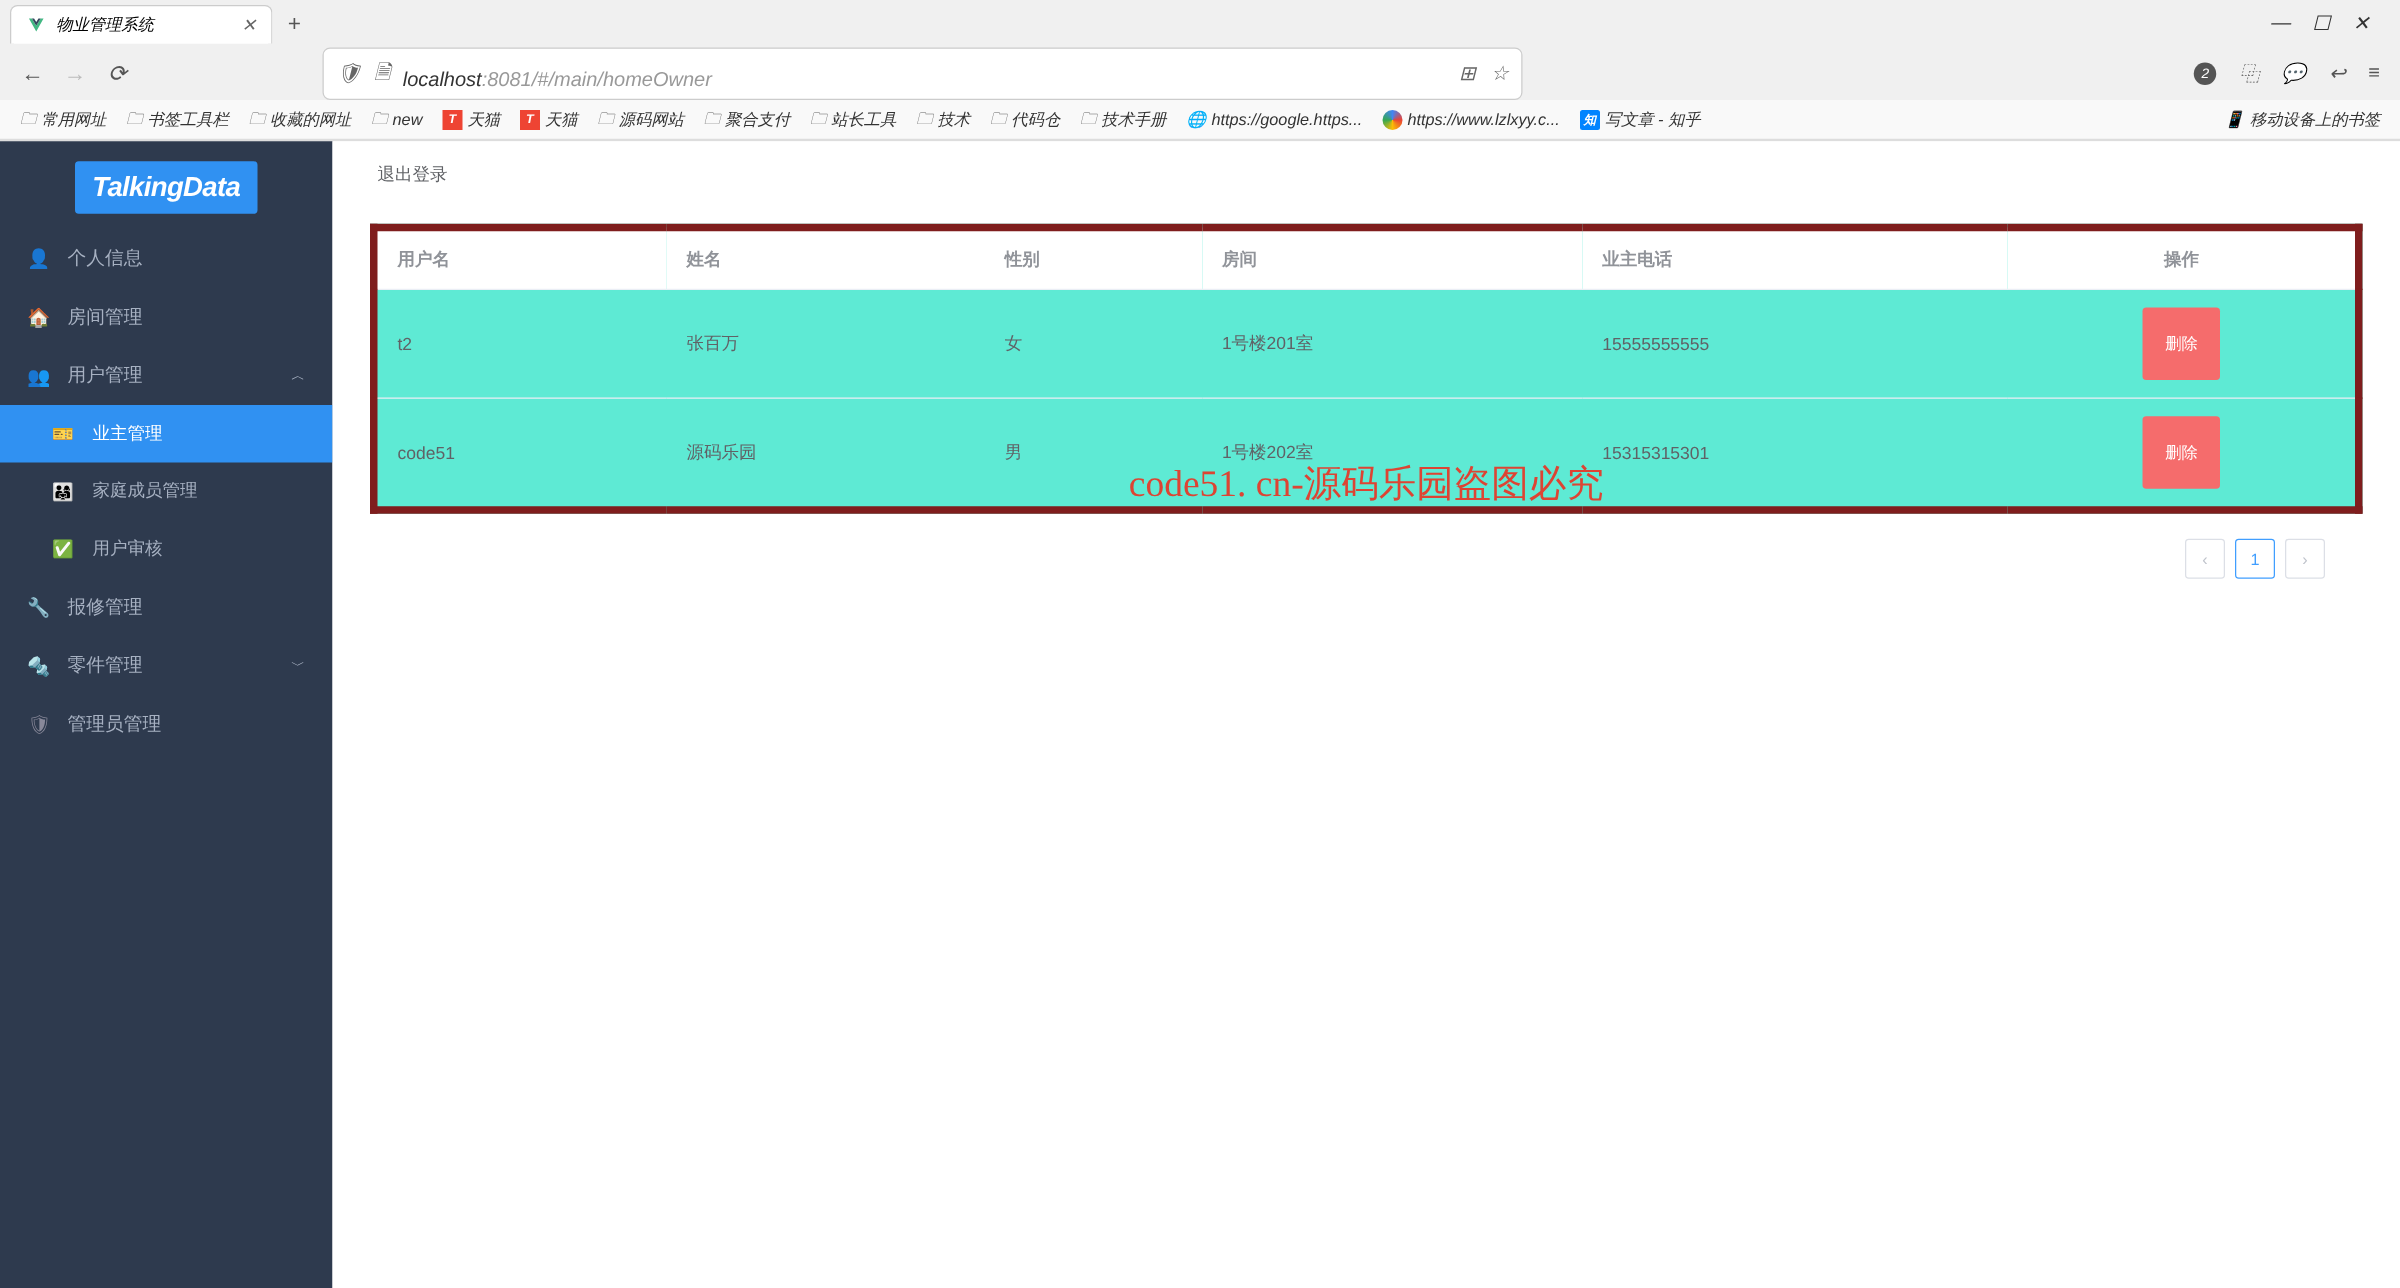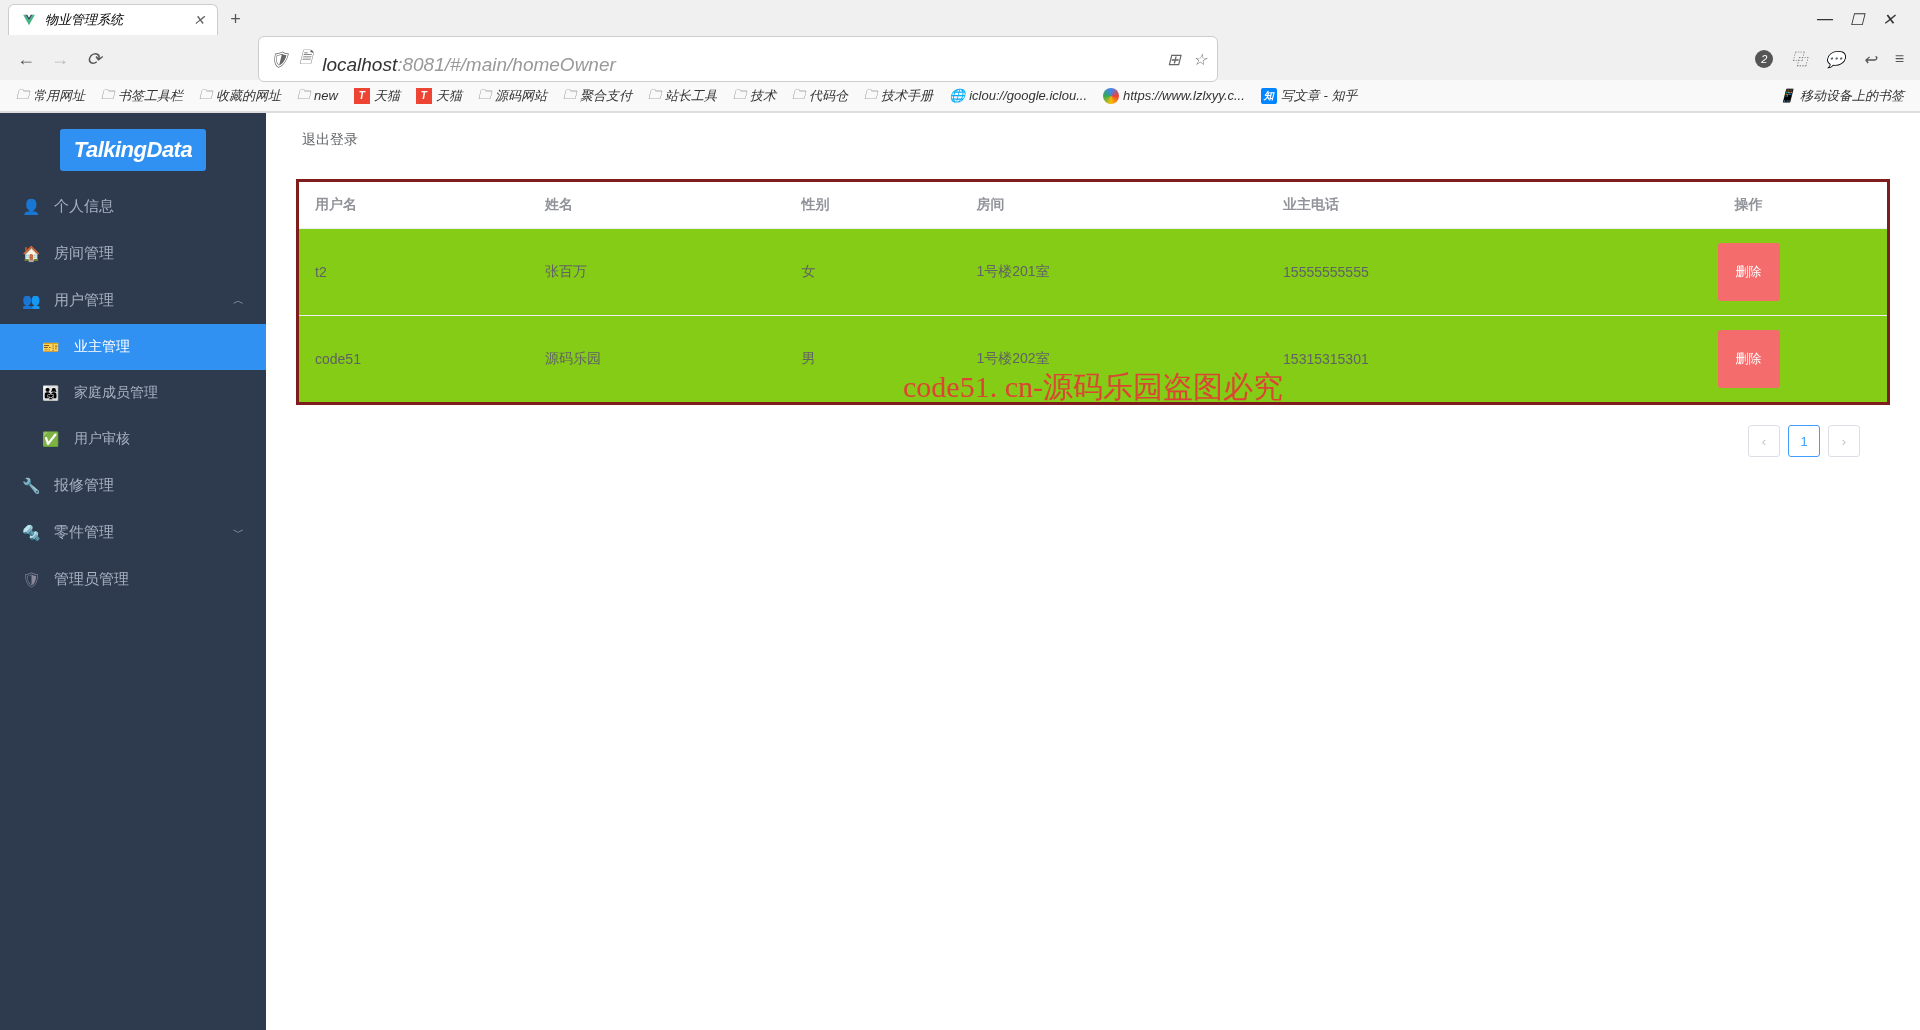--- a/index.html
+++ b/index.html
@@ -14,21 +14,21 @@
     .tab-close { cursor: pointer; color: #666; font-size: 14px; }
     .tab-add { margin-left: 12px; color: #555; font-size: 18px; cursor: pointer; }
     .window-controls { margin-left: auto; display: flex; gap: 18px; padding-right: 16px; }
     .win-btn { width: 14px; height: 14px; cursor: pointer; color: #333; display:flex; align-items:center; justify-content:center; }
 
     .url-bar-row { display: flex; align-items: center; height: 42px; padding: 0 16px; gap: 14px; }
     .nav-arrow { color: #555; cursor: pointer; width: 20px; text-align: center; font-size: 18px; }
     .url-bar { flex: 1; display: flex; align-items: center; background: #fff; border: 1px solid #ccc; border-radius: 6px; padding: 5px 10px; gap: 10px; max-width: 960px; margin-left: 140px; }
     .url-shield { color: #666; }
     .url-doc { color: #666; }
-    .url-text { flex: 1; font-size: 19px; color: #333; margin-top: 12px; }
+    .url-text { flex: 1; font-size: 16px; color: #333; margin-top: 12px; }
     .url-text .dim { color: #999; }
     .url-icons-right { display: flex; gap: 12px; color: #666; }
     .toolbar-right { display: flex; gap: 18px; align-items: center; margin-left: auto; color: #555; }
     .toolbar-right .badge-circle { width:18px; height:18px; border-radius:50%; background:#555; color:#fff; display:flex; align-items:center; justify-content:center; font-size:11px; }
 
     .bookmarks-bar { display: flex; align-items: center; height: 32px; padding: 0 16px; gap: 16px; font-size: 13px; background: #f9f9f9; border-bottom: 1px solid #ddd; overflow: hidden; }
     .bookmark { display: flex; align-items: center; gap: 4px; color: #333; cursor: pointer; white-space: nowrap; }
     .bm-folder { color: #666; }
     .bm-icon-t { width: 16px; height: 16px; background: #e43; color: #fff; display: flex; align-items: center; justify-content: center; font-size: 10px; font-weight: bold; }
     .bm-icon-globe { color: #666; }
@@ -45,21 +45,21 @@
     .menu-item .chev { margin-left: auto; font-size: 11px; }
     .menu-item.active { background: #3091f2; color: #fff; }
     .menu-item.active .icon { color: #fff; }
     .submenu .menu-item { padding-left: 42px; font-size: 14px; }
 
     .main { flex: 1; background: #fff; display: flex; flex-direction: column; overflow: hidden; }
     .topbar { display: flex; padding: 18px 36px; font-size: 14px; color: #606266; }
     .logout { cursor: pointer; }
     .content { padding: 12px 30px; position: relative; }
 
-    table { width: 100%; border-collapse: collapse; border: 3px solid #7f1d1d; background: #84cc16; }
+    table { width: 100%; border-collapse: collapse; border: 6px solid #7f1d1d; background: #5eead4; }
     th, td { text-align: left; padding: 14px 16px; border-bottom: 1px solid #ebeef5; font-size: 14px; color: #606266; }
     th { color: #909399; font-weight: 600; background: #fff; }
     td.op, th.op { text-align: center; }
     .btn-danger { background: #f56c6c; color: #fff; border: none; padding: 20px 18px; border-radius: 3px; font-size: 13px; cursor: pointer; }
 
     .watermark { position: absolute; left: 50%; top: 200px; transform: translateX(-50%); color: #d43; font-size: 30px; pointer-events: none; font-family: "SimSun", serif; white-space: nowrap; }
 
     .pagination { display: flex; justify-content: flex-end; padding: 20px 30px; gap: 8px; }
     .page-btn { min-width: 32px; height: 32px; border: 1px solid #dcdfe6; border-radius: 3px; background: #fff; color: #c0c4cc; display: flex; align-items: center; justify-content: center; cursor: pointer; font-size: 13px; }
     .page-btn.active { border-color: #409eff; color: #409eff; }
@@ -157,21 +157,21 @@
       <div class="bookmark">
         <span class="bm-folder">🗀</span>
         <span>代码仓</span>
       </div>
       <div class="bookmark">
         <span class="bm-folder">🗀</span>
         <span>技术手册</span>
       </div>
       <div class="bookmark">
         <span class="bm-icon-globe">🌐</span>
-        <span>iclou://google.iclou...</span>
+        <span>https://google.https...</span>
       </div>
       <div class="bookmark">
         <span class="bm-icon-color"></span>
         <span>https://www.lzlxyy.c...</span>
       </div>
       <div class="bookmark">
         <span class="bm-icon-zhi">知</span>
         <span>写文章 - 知乎</span>
       </div>
       <div class="bookmark bookmark-right">

